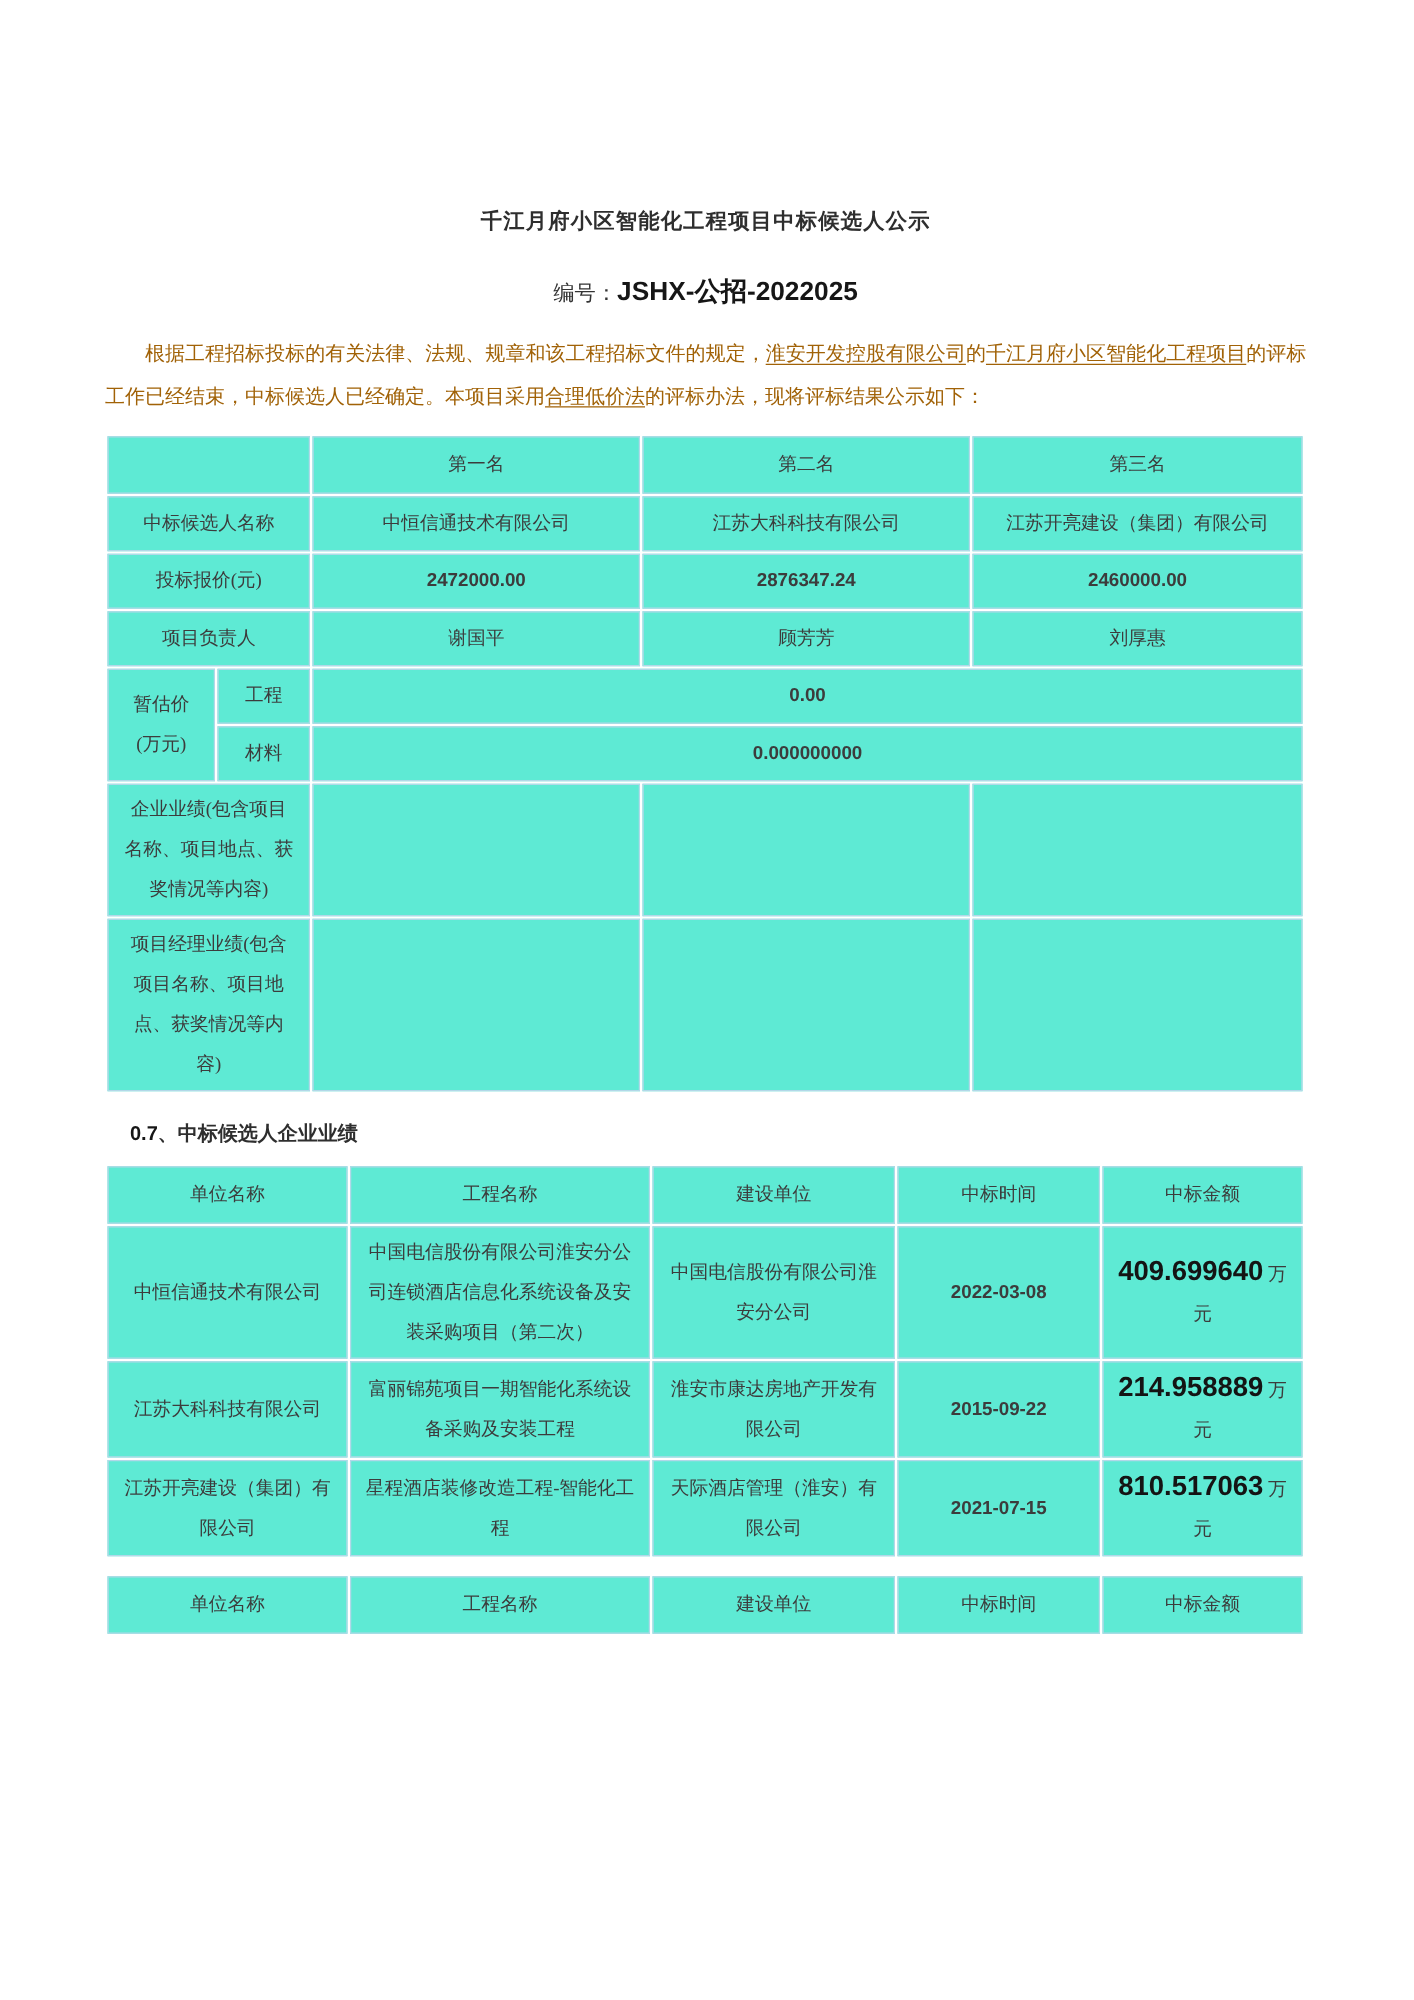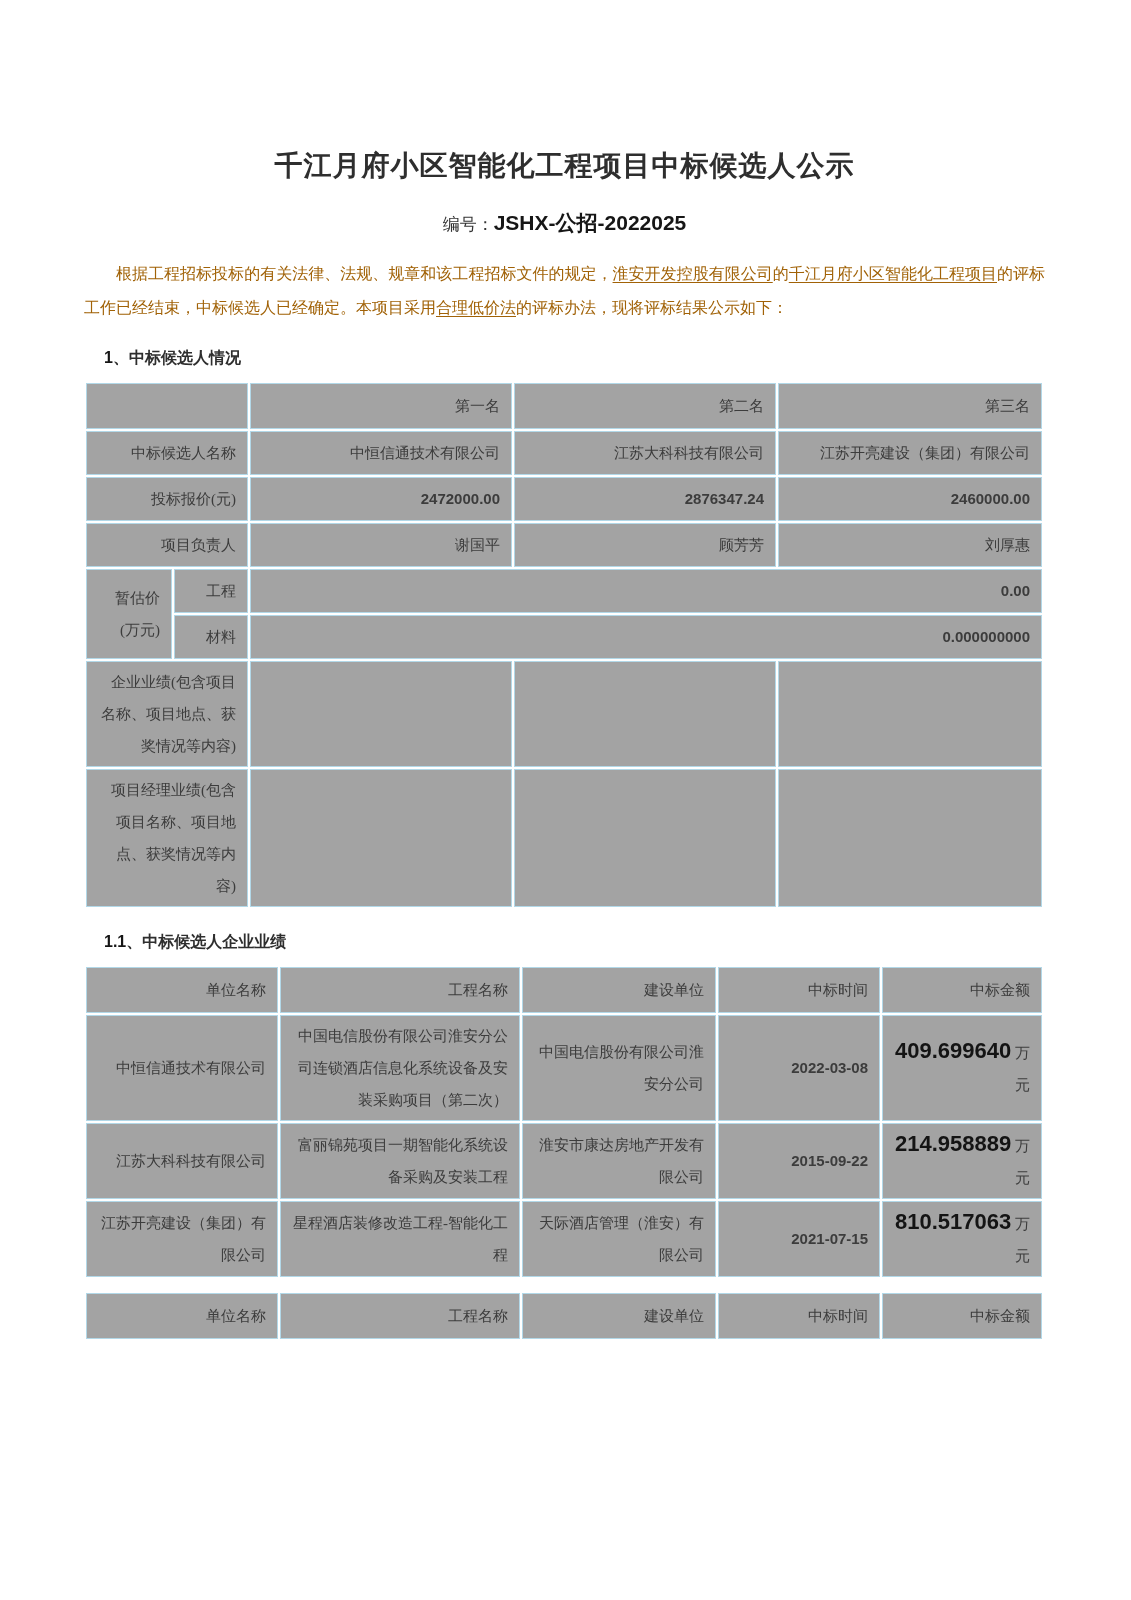--- a/index.html
+++ b/index.html
@@ -13,22 +13,22 @@
     background: #ffffff;
     font-family: "Liberation Serif", "DejaVu Serif", serif;
     color: #3c3c3c;
   }
   .content {
     box-sizing: border-box;
     width: 1131px;
     padding: 144px 86px 40px 84px;
   }
   .title {
-    margin: 5px;
-    font-size: 28px;
+    margin: 16px;
+    font-size: 17px;
     font-weight: 700;
     letter-spacing: 1px;
     text-align: center;
     color: #2e2e2e;
     line-height: 34px;
   }
   .doc-no {
     margin-top: 28px;
     text-align: center;
     font-size: 17px;
@@ -68,24 +68,24 @@
     width: 960px;
     margin-top: 12px;
   }
   table.tbl td {
     box-sizing: border-box;
     border: 1px solid #b2d8e8;
     padding: 4px 11px;
     font-size: 15px;
     line-height: 32px;
     vertical-align: middle;
-    text-align: right;
+    text-align: center;
     word-break: break-all;
     color: #3c3c3c;
-    background: #a3a3a3;
+    background: #5eead4;
   }
   td.hd  { background: #d7ebf5; }
   td.lab { background: #dff0f8; }
   td.tint{ background: #e9f4fb; }
   tr.h46 td { height: 46px; }
   tr.h44 td { height: 44px; }
   td.vnum, span.vnum {
     font-family: "Liberation Sans", "DejaVu Sans", sans-serif;
     font-weight: 600;
     font-size: 22px;
@@ -100,23 +100,20 @@
   <h1 class="title">千江月府小区智能化工程项目中标候选人公示</h1>
 
   <div class="doc-no">
     <span>编号：</span><span class="num">JSHX-公招-2022025</span>
   </div>
 
   <p class="intro">
     <span>根据工程招标投标的有关法律、法规、规章和该工程招标文件的规定，</span><span class="u">淮安开发控股有限公司</span><span>的</span><span class="u">千江月府小区智能化工程项目</span><span>的评标工作已经结束，中标候选人已经确定。本项目采用</span><span class="u">合理低价法</span><span>的评标办法，现将评标结果公示如下：</span>
   </p>
 
-  <div class="sec">
-    <span class="num">1</span><span>、中标候选人情况</span>
-  </div>
 
   <table class="tbl">
     <colgroup>
       <col style="width:86px">
         <col style="width:74px">
       <col style="width:262px">
         <col style="width:262px">
         <col style="width:264px">
     </colgroup>
     <tbody>
@@ -162,21 +159,21 @@
       <tr>
         <td class="lab" colspan="2">项目经理业绩(包含项目名称、项目地点、获奖情况等内容)</td>
         <td></td>
         <td></td>
         <td></td>
       </tr>
     </tbody>
   </table>
 
   <div class="sec">
-    <span class="num">1.1</span><span>、中标候选人企业业绩</span>
+    <span class="num">0.7</span><span>、中标候选人企业业绩</span>
   </div>
 
   <table class="tbl">
     <colgroup>
       <col style="width:192px">
         <col style="width:240px">
         <col style="width:194px">
       <col style="width:162px">
         <col style="width:160px">
     </colgroup>

